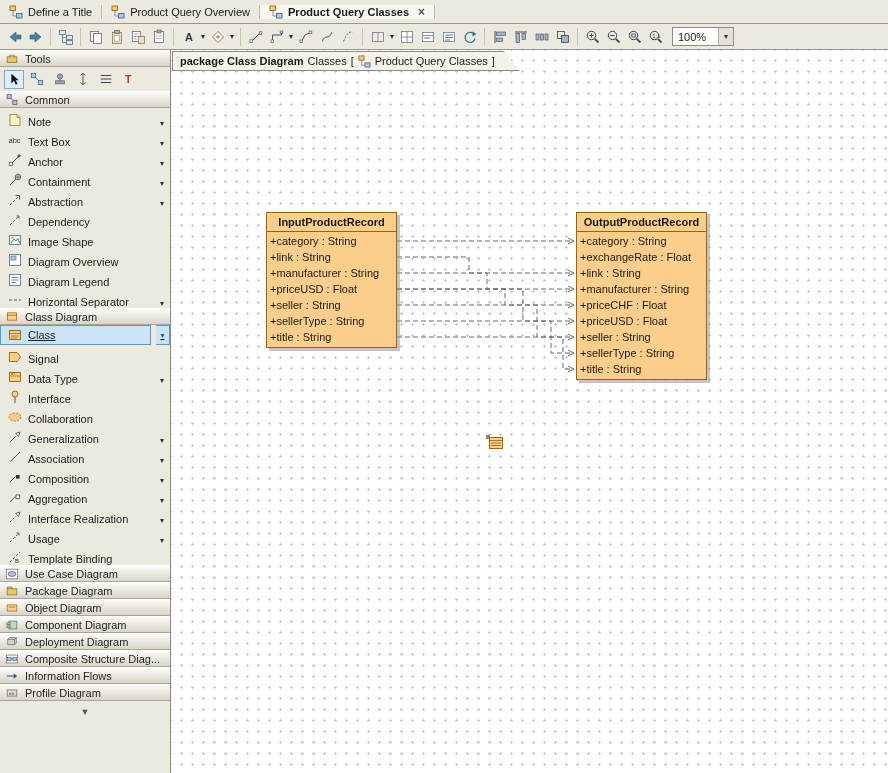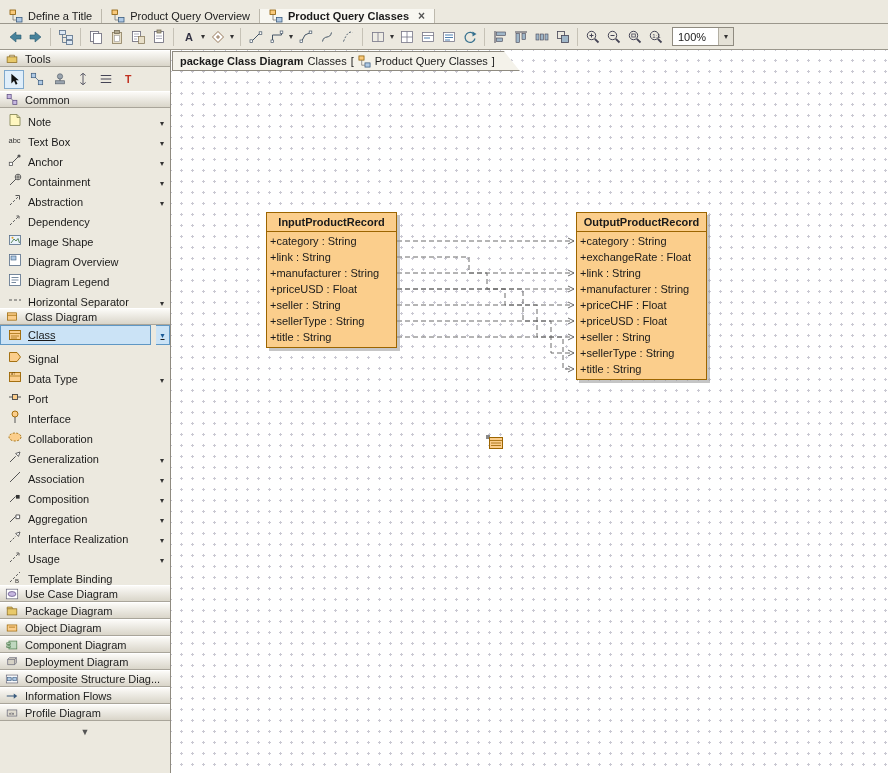--- a/index.html
+++ b/index.html
@@ -1,21 +1,21 @@
 <!DOCTYPE html>
 <html><head>
 <meta charset="utf-8">
 <style>
   * { margin:0; padding:0; box-sizing:border-box; }
   html,body { width:888px; height:773px; overflow:hidden;
     font-family:"Liberation Sans","DejaVu Sans",sans-serif; font-size:11px; color:#1a1a1a;
     background:#ECE9DF; }
 
   
-  .tabbar { height:24px; display:flex; align-items:flex-end; background:#ECE9DF;
+  .tabbar { height:24px; display:flex; align-items:center; background:#ECE9DF;
     border-bottom:1px solid #9B978C; }
   .tab { display:flex; align-items:center; gap:5px; padding:0 9px;
     border-right:1px solid #BDB9AD; white-space:nowrap; cursor:default; }
   .tab.active { background:#F8F7F1; font-weight:bold; }
   .tab .close { font-weight:bold; color:#555; margin-left:4px; font-size:12px; }
   .ti { flex:0 0 14px; }
 
   
   .toolbar { height:26px; display:flex; align-items:center; padding:0 4px;
     background:#ECE9DF; border-bottom:1px solid #9B978C; }
@@ -456,27 +456,20 @@
       <svg class="pi" width="16" height="16" viewBox="0 0 16 16">
           <rect x="2.5" y="3.5" width="11" height="9" fill="#FBCE8C" stroke="#9C6500" stroke-width="0.9"></rect>
           <path d="M2.5 7 H13.5" stroke="#9C6500" stroke-width="0.7"></path>
           <text x="4" y="6.3" font-size="3.6" fill="#5A3A00">dT</text>
         </svg>
       <span class="lbl">Data Type</span>
       <span class="dd">▾</span>
     </div>
     <div class="pitem">
       <svg class="pi" width="16" height="16" viewBox="0 0 16 16">
-          <path d="M2 8 H5.5 M10.5 8 H14" stroke="#444" stroke-width="0.9"></path>
-          <rect x="5.5" y="5.5" width="5" height="5" fill="#FBCE8C" stroke="#444" stroke-width="0.9"></rect>
-        </svg>
-      <span class="lbl">Port</span>
-    </div>
-    <div class="pitem">
-      <svg class="pi" width="16" height="16" viewBox="0 0 16 16">
           <circle cx="8" cy="5" r="3" fill="#FBCE8C" stroke="#9C6500" stroke-width="0.9"></circle>
           <path d="M8 8 V14" stroke="#555" stroke-width="1"></path>
         </svg>
       <span class="lbl">Interface</span>
     </div>
     <div class="pitem">
       <svg class="pi" width="16" height="16" viewBox="0 0 16 16">
           <ellipse cx="8" cy="8" rx="6" ry="4" fill="#FBCE8C" stroke="#9C6500" stroke-width="0.9" stroke-dasharray="2 1.5"></ellipse>
         </svg>
       <span class="lbl">Collaboration</span>

